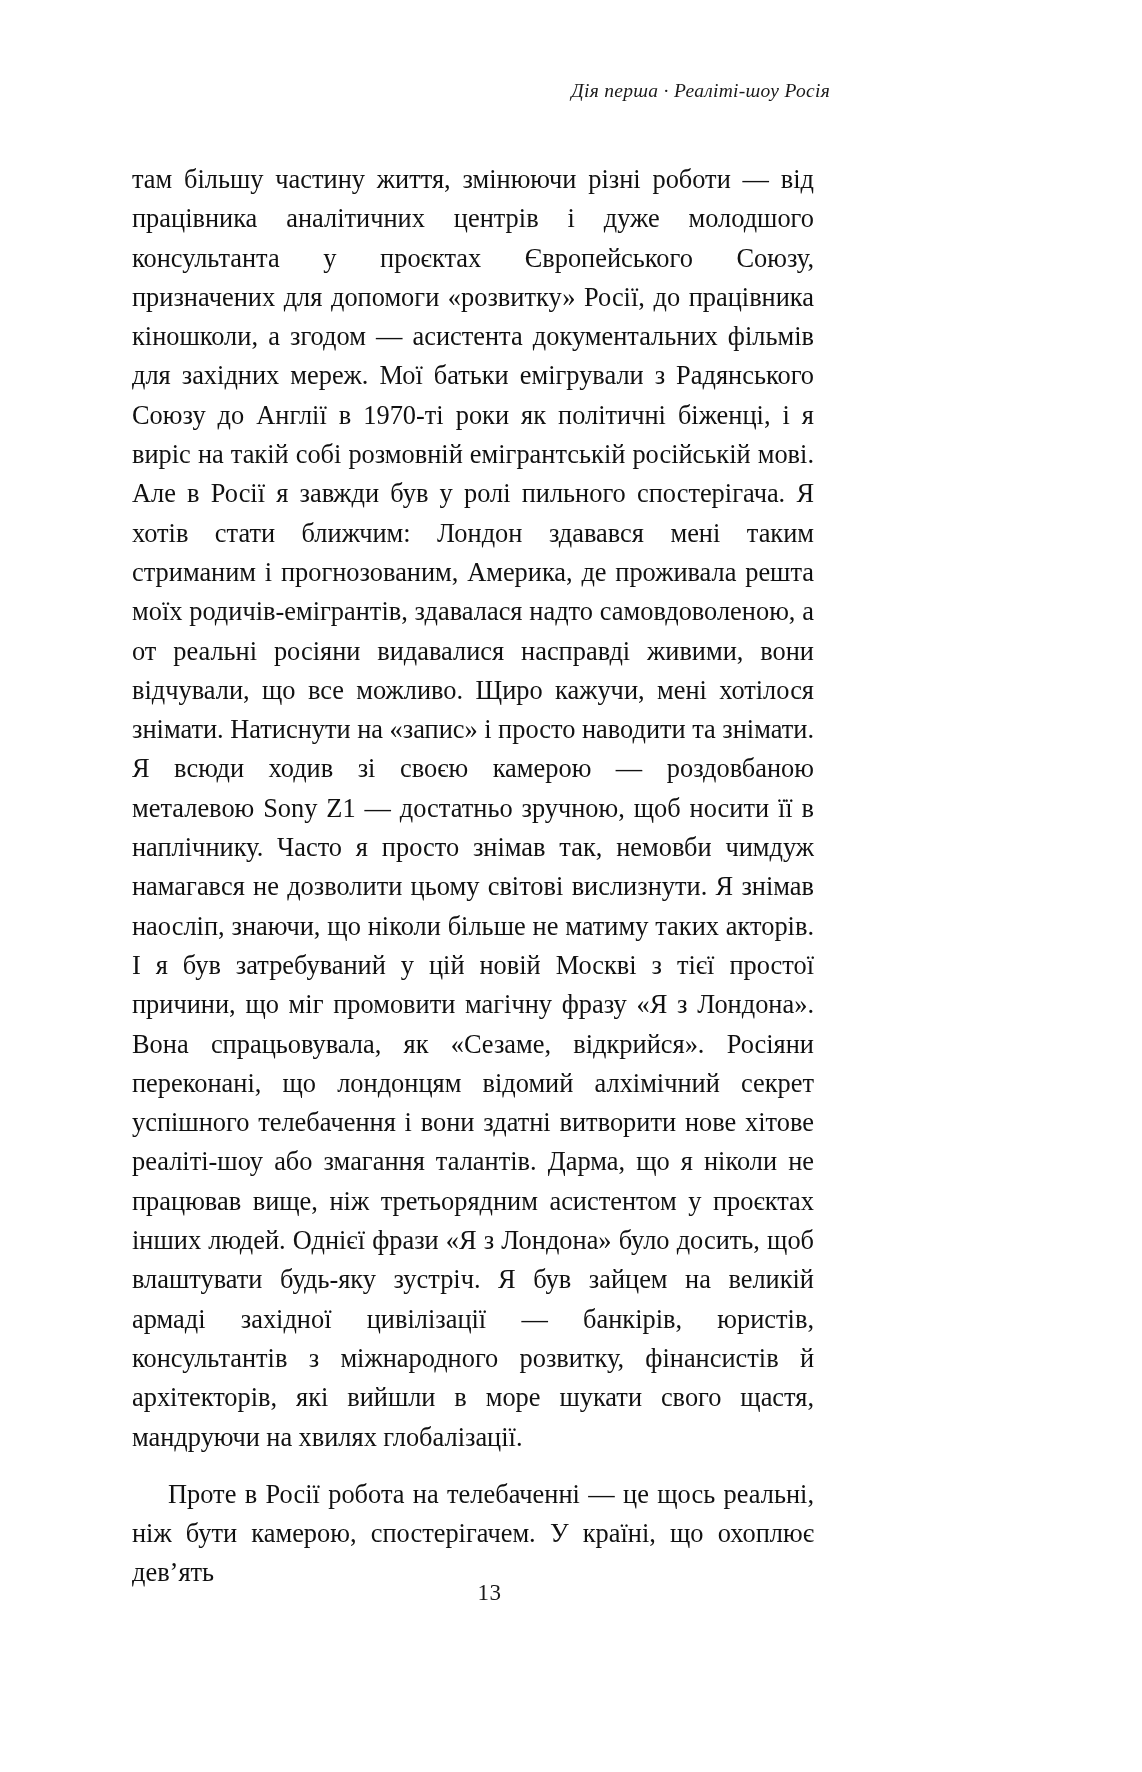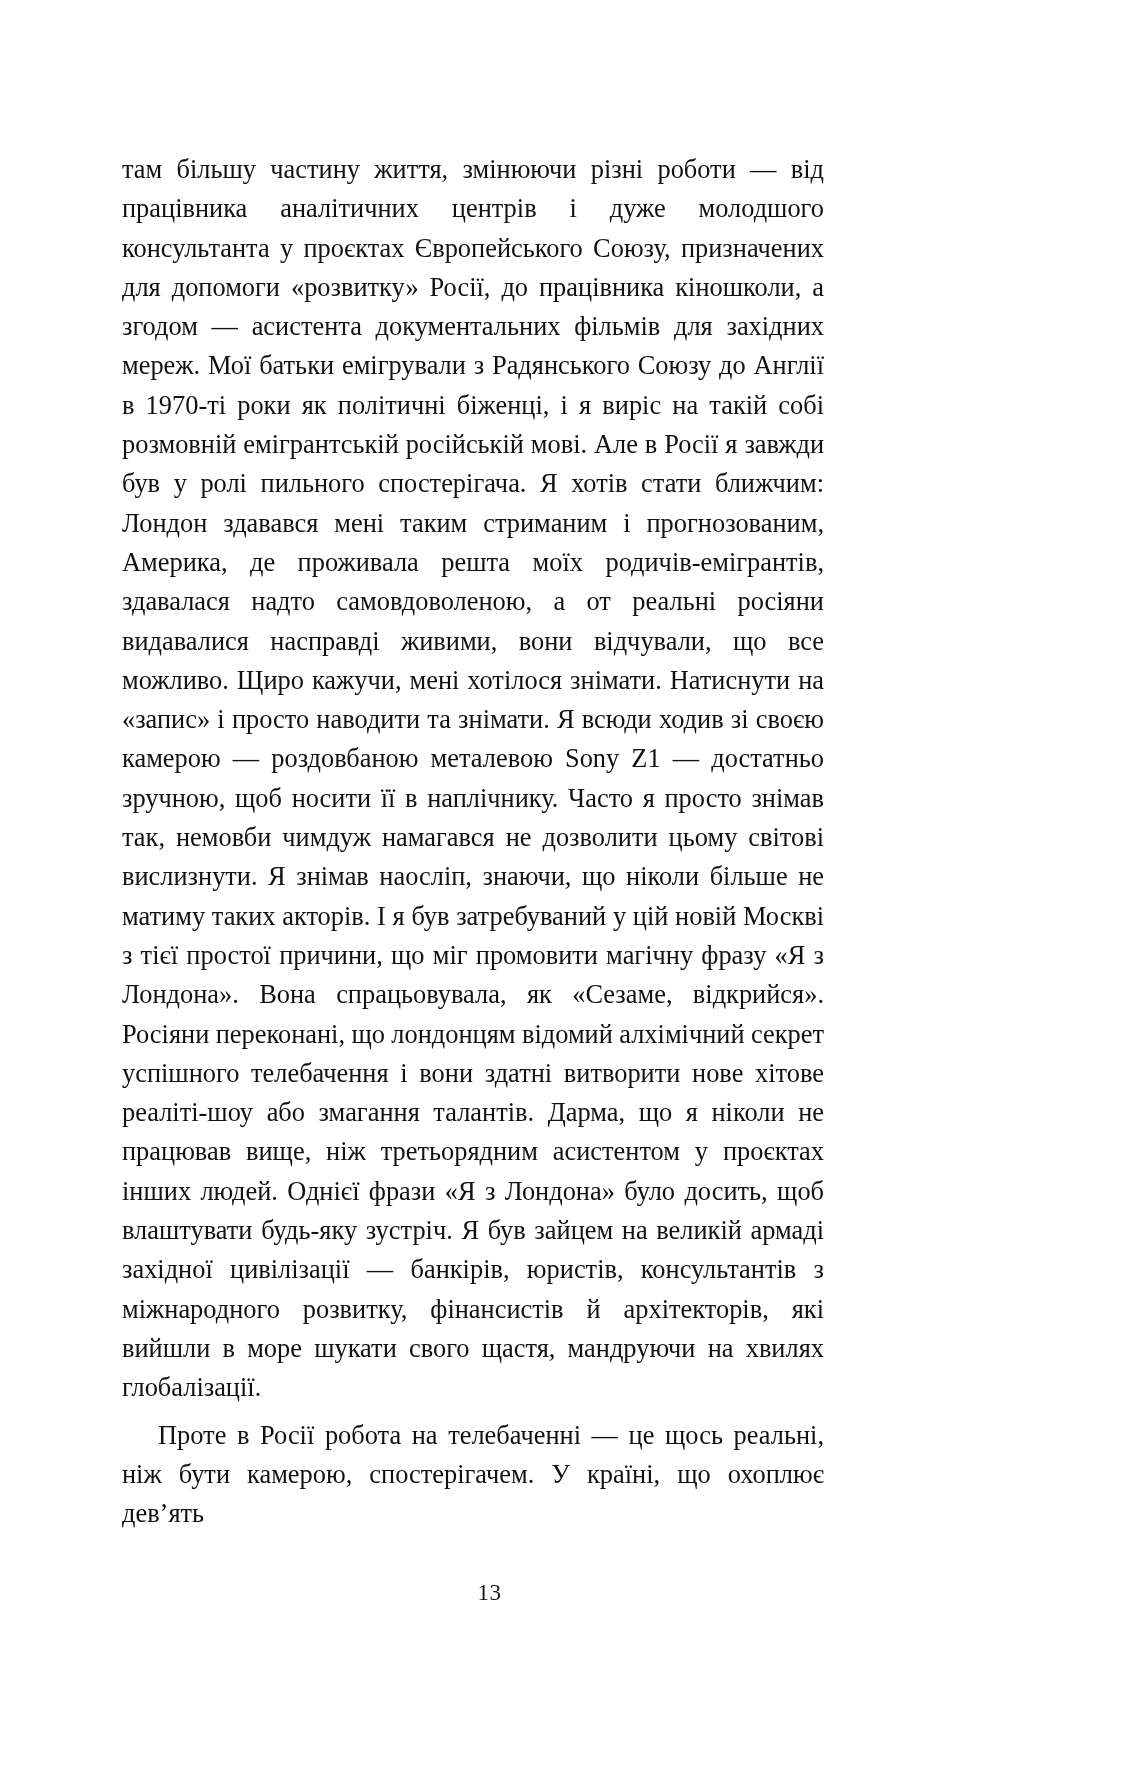--- a/index.html
+++ b/index.html
@@ -41,21 +41,21 @@
 
   
   .textblock {
     position: absolute;
     left: 114px;
     top: 142px;
     width: 718px;
   }
 
   .para {
-    margin: 8px;
+    margin: 18px;
     font-size: 26.4px;
     line-height: 39.3px;
     text-align: justify;
     text-justify: inter-word;
     color: #111111;
     hyphens: none;
     word-spacing: -0.2px;
   }
   .para.indent {
     text-indent: 36px;
@@ -75,20 +75,21 @@
     font-variant-numeric: oldstyle-nums;
     color: #1a1a1a;
     letter-spacing: 0.5px;
   }
 </style>
 </head>
 <body>
 
 <div class="page">
 
+  <div class="running-head">Дія перша · Реаліті-шоу Росія</div>
 
   <div class="textblock">
     <p class="para">там більшу частину життя, змінюючи різні роботи — від працівника аналітичних центрів і дуже молодшого консультанта у проєктах Європейського Союзу, призначених для допомоги «розвитку» Росії, до працівника кіношколи, а згодом — асистента документальних фільмів для західних мереж. Мої батьки емігрували з Радянського Союзу до Англії в 1970-ті роки як політичні біженці, і я виріс на такій собі розмовній емігрантській російській мові. Але в Росії я завжди був у ролі пильного спостерігача. Я хотів стати ближчим: Лондон здавався мені таким стриманим і прогнозованим, Америка, де проживала решта моїх родичів-емігрантів, здавалася надто самовдоволеною, а от реальні росіяни видавалися насправді живими, вони відчували, що все можливо. Щиро кажучи, мені хотілося знімати. Натиснути на «запис» і просто наводити та знімати. Я всюди ходив зі своєю камерою — роздовбаною металевою Sony Z1 — достатньо зручною, щоб носити її в наплічнику. Часто я просто знімав так, немовби чимдуж намагався не дозволити цьому світові вислизнути. Я знімав наосліп, знаючи, що ніколи більше не матиму таких акторів. І я був затребуваний у цій новій Москві з тієї простої причини, що міг промовити магічну фразу «Я з Лондона». Вона спрацьовувала, як «Сезаме, відкрийся». Росіяни переконані, що лондонцям відомий алхімічний секрет успішного телебачення і вони здатні витворити нове хітове реаліті-шоу або змагання талантів. Дарма, що я ніколи не працював вище, ніж третьорядним асистентом у проєктах інших людей. Однієї фрази «Я з Лондона» було досить, щоб влаштувати будь-яку зустріч. Я був зайцем на великій армаді західної цивілізації — банкірів, юристів, консультантів з міжнародного розвитку, фінансистів й архітекторів, які вийшли в море шукати свого щастя, мандруючи на хвилях глобалізації.</p>
     <p class="para indent">Проте в Росії робота на телебаченні — це щось реальні, ніж бути камерою, спостерігачем. У країні, що охоплює дев’ять</p>
   </div>
 
   <div class="folio">13</div>
 
 </div>
 

